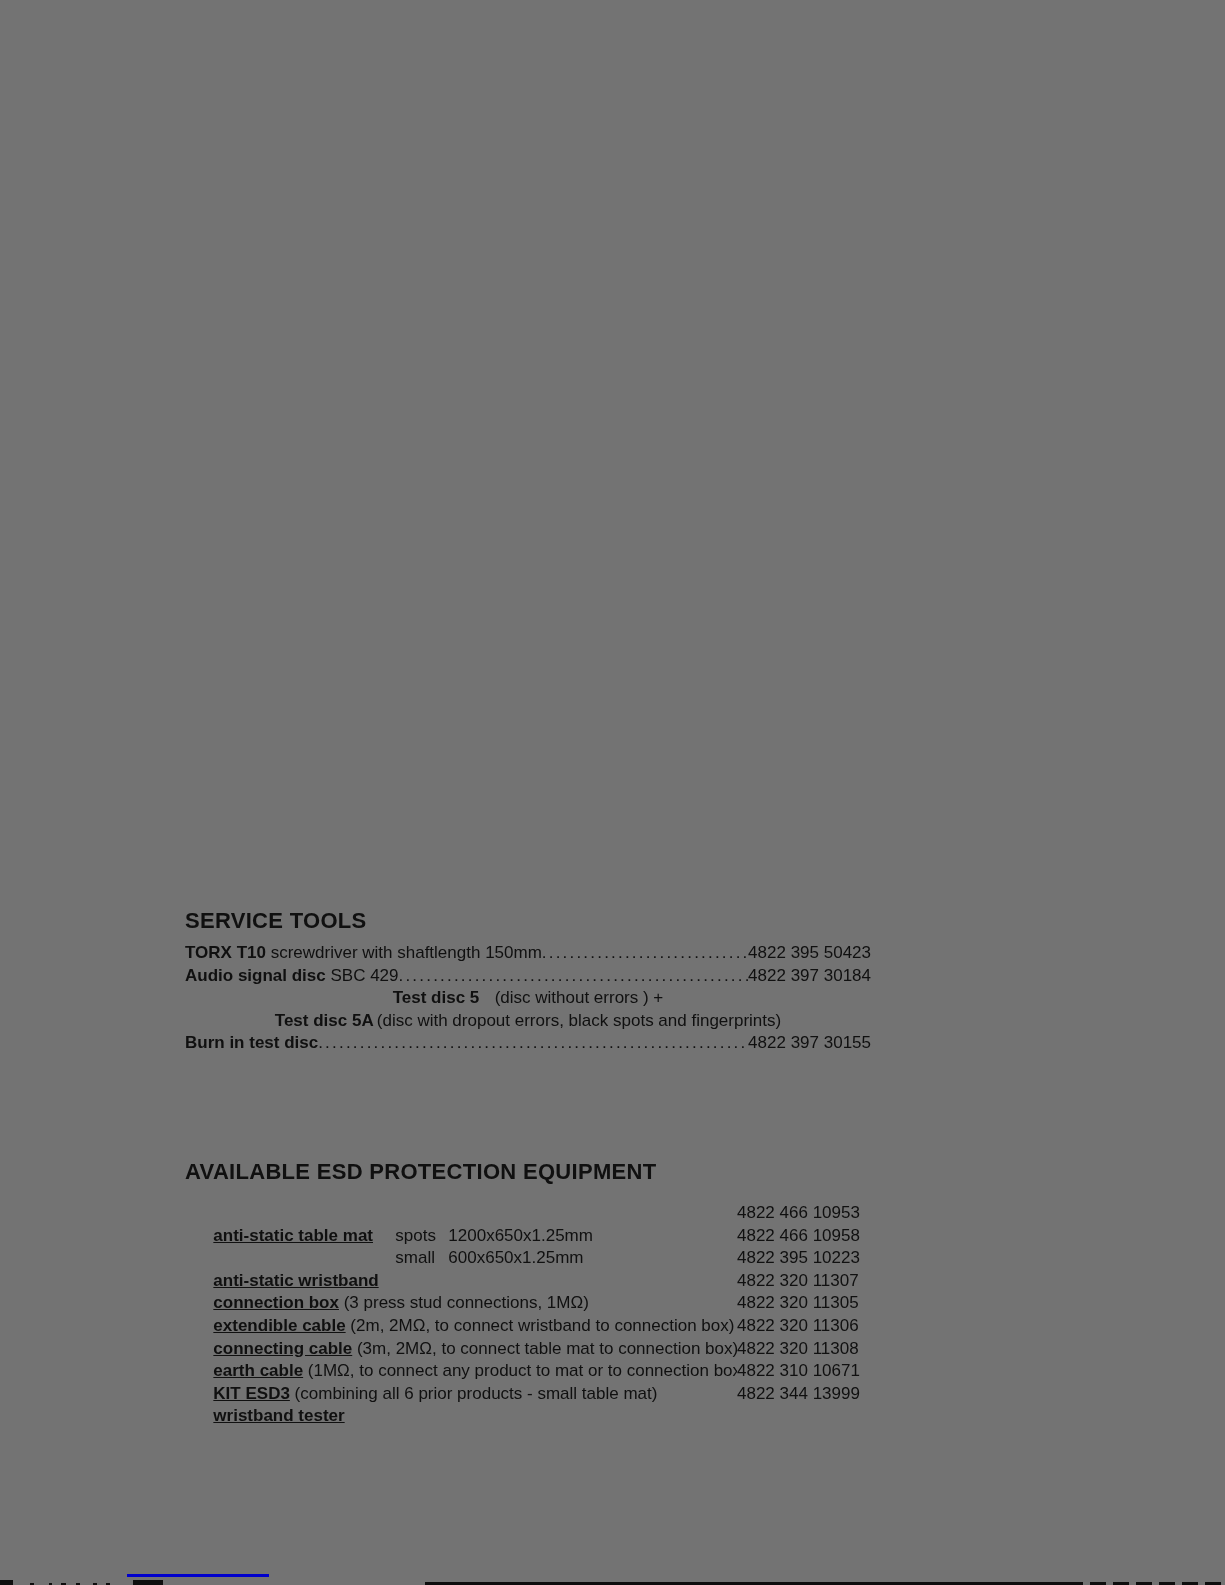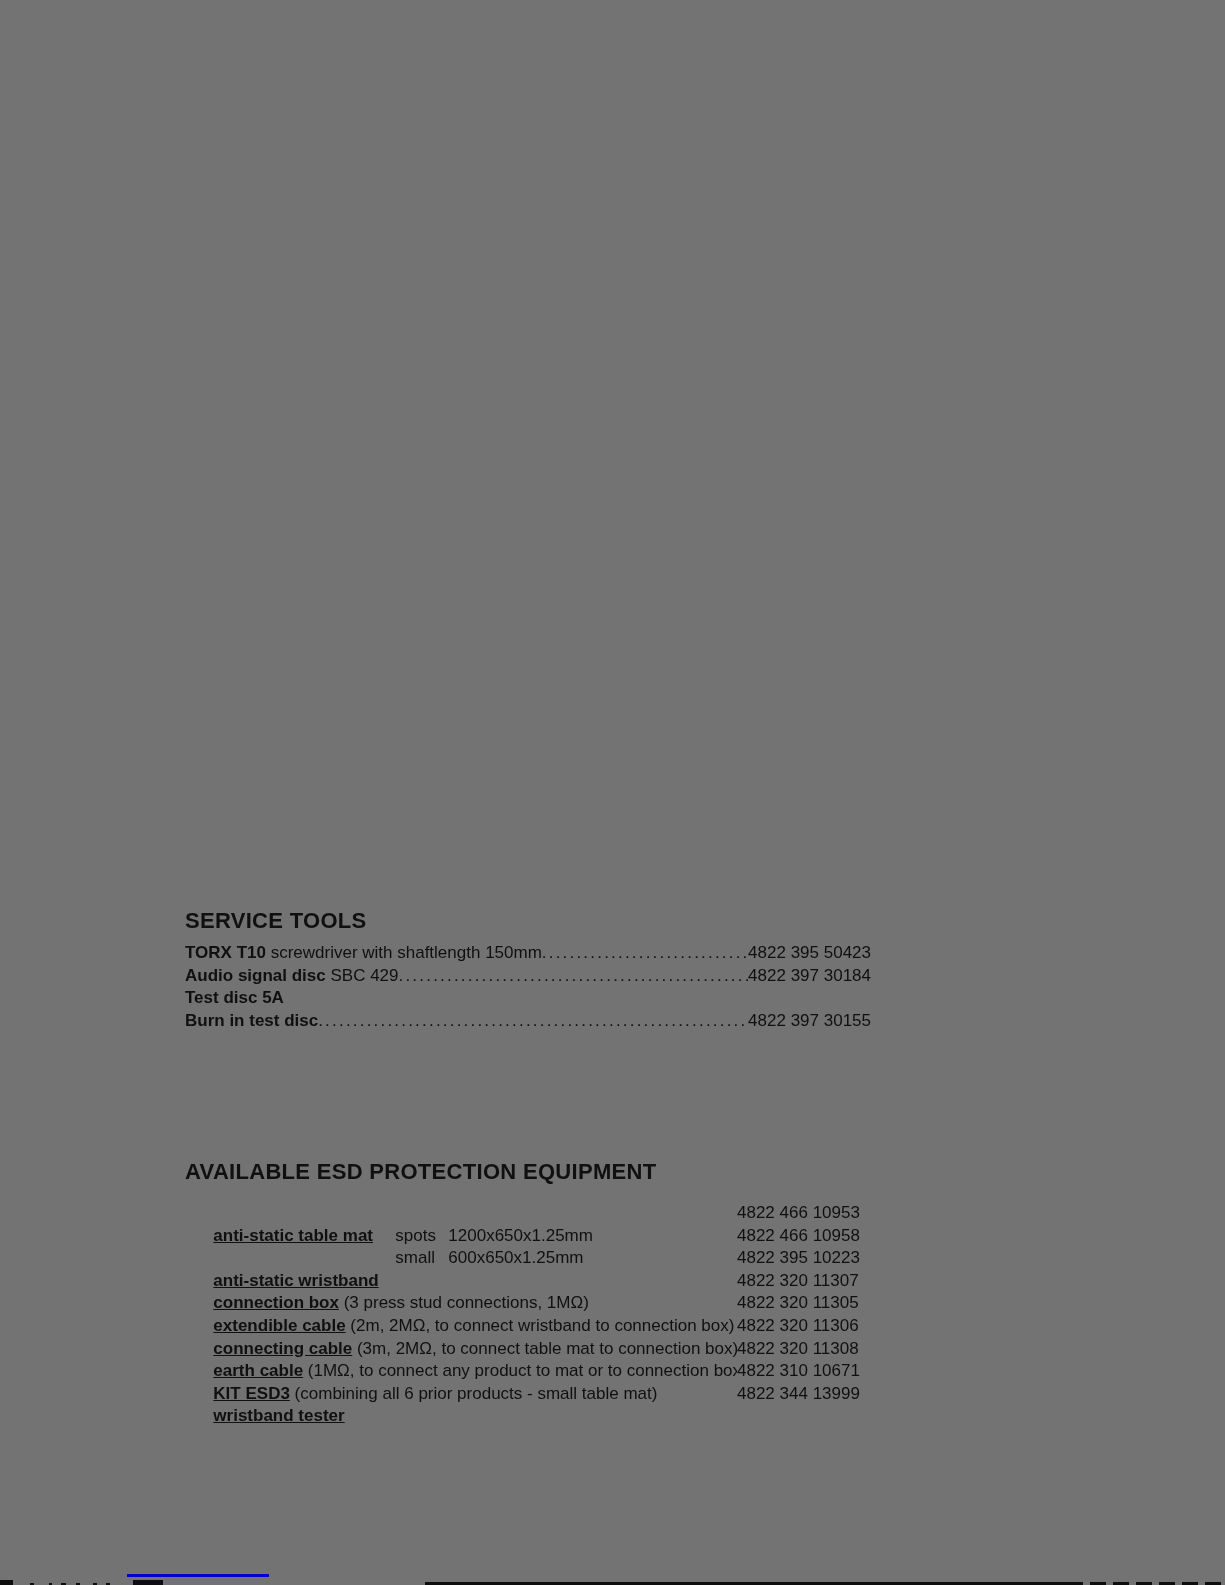--- a/index.html
+++ b/index.html
@@ -19,21 +19,21 @@
   }
   #svc-heading{top:908px;}
   #esd-heading{top:1159px;}
 
   .list{position:absolute;left:185px;width:686px;font-size:17px;}
   #svc-list{top:942px;}
   #esd-list{top:1202px;}
 
   .tool-row{
     display:flex;align-items:baseline;
-    height:22.6px;line-height:22.6px;white-space:pre;
+    height:22.6px;line-height:22.6px;white-space:pre;justify-content:center;
   }
   .t-bold{font-weight:bold;}
   .dots{
     flex:1;overflow:hidden;white-space:nowrap;
     letter-spacing:2.2px;min-width:0;
   }
   .dots::after{content:"..................................................................................................................................................";}
   .t-part{white-space:nowrap;}
 
   .esd-row{
@@ -72,23 +72,28 @@
   </div>
 
 
   <div class="tool-row">
     <span class="t-bold">Audio signal disc</span><span class="t-text"> SBC 429</span>
     <span class="dots"></span>
     <span class="t-part">4822 397 30184</span>
   </div>
 
 
+  <div class="tool-row">
+    <span class="t-bold" style="display: inline-block; min-width: 102px;">Test disc 5</span><span class="t-text">(disc without errors ) +</span>
+    
+    
+  </div>
 
   <div class="tool-row">
-    <span class="t-bold" style="display: inline-block; min-width: 102px;">Test disc 5A</span>
+    <span class="t-bold" style="display: inline-block; min-width: 102px;">Test disc 5A</span><span class="t-text">(disc with dropout errors, black spots and fingerprints)</span>
     
     
   </div>
 
 
   <div class="tool-row">
     <span class="t-bold">Burn in test disc</span>
     <span class="dots"></span>
     <span class="t-part">4822 397 30155</span>
   </div>

